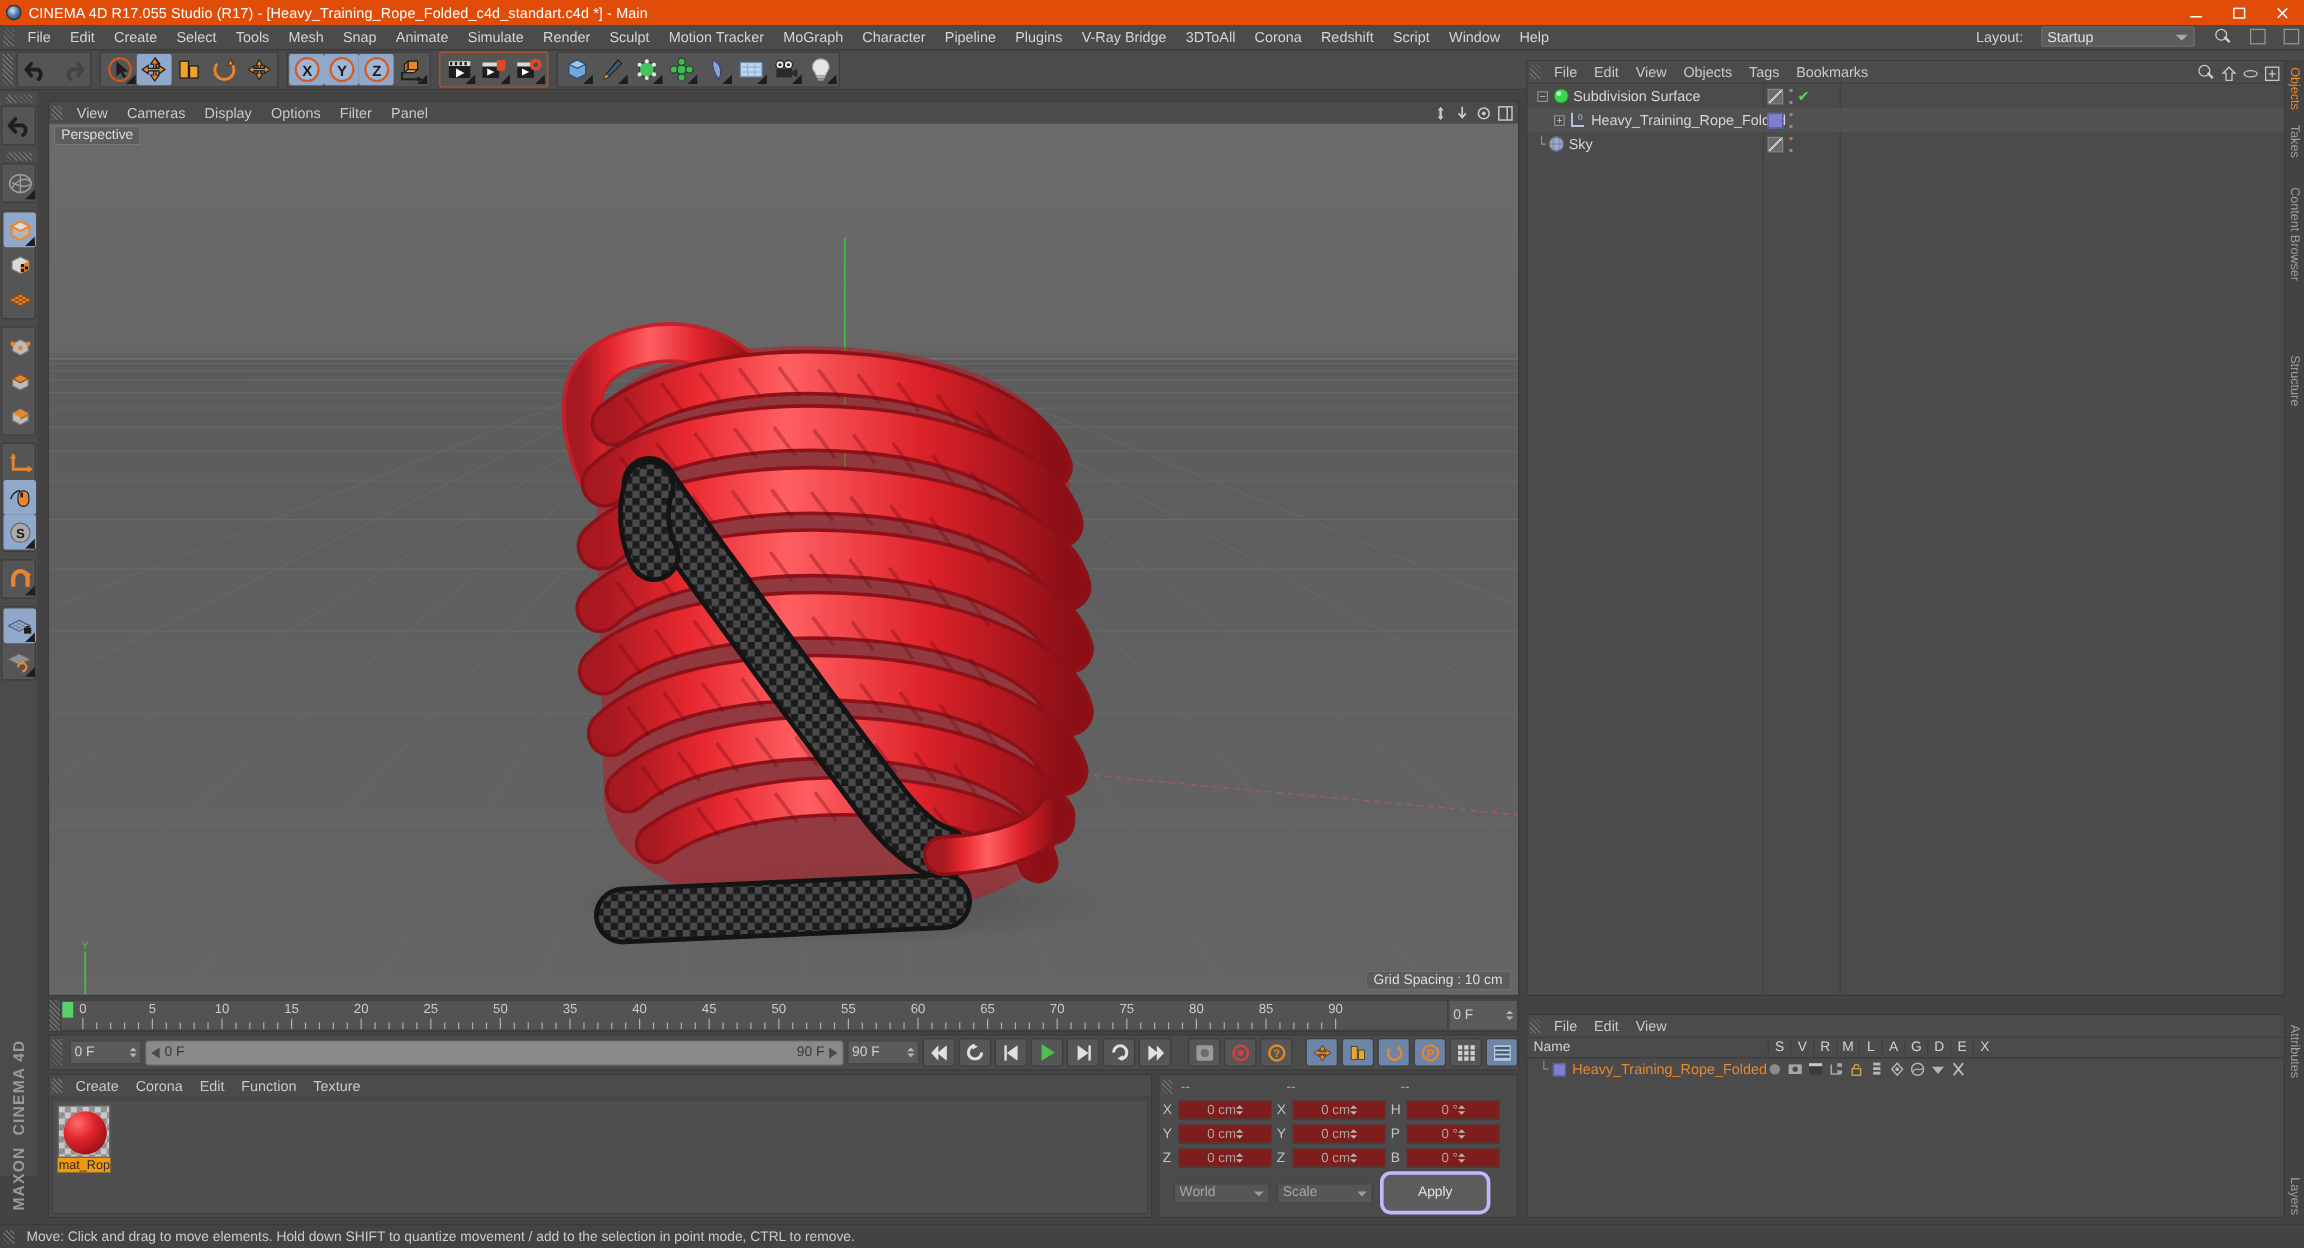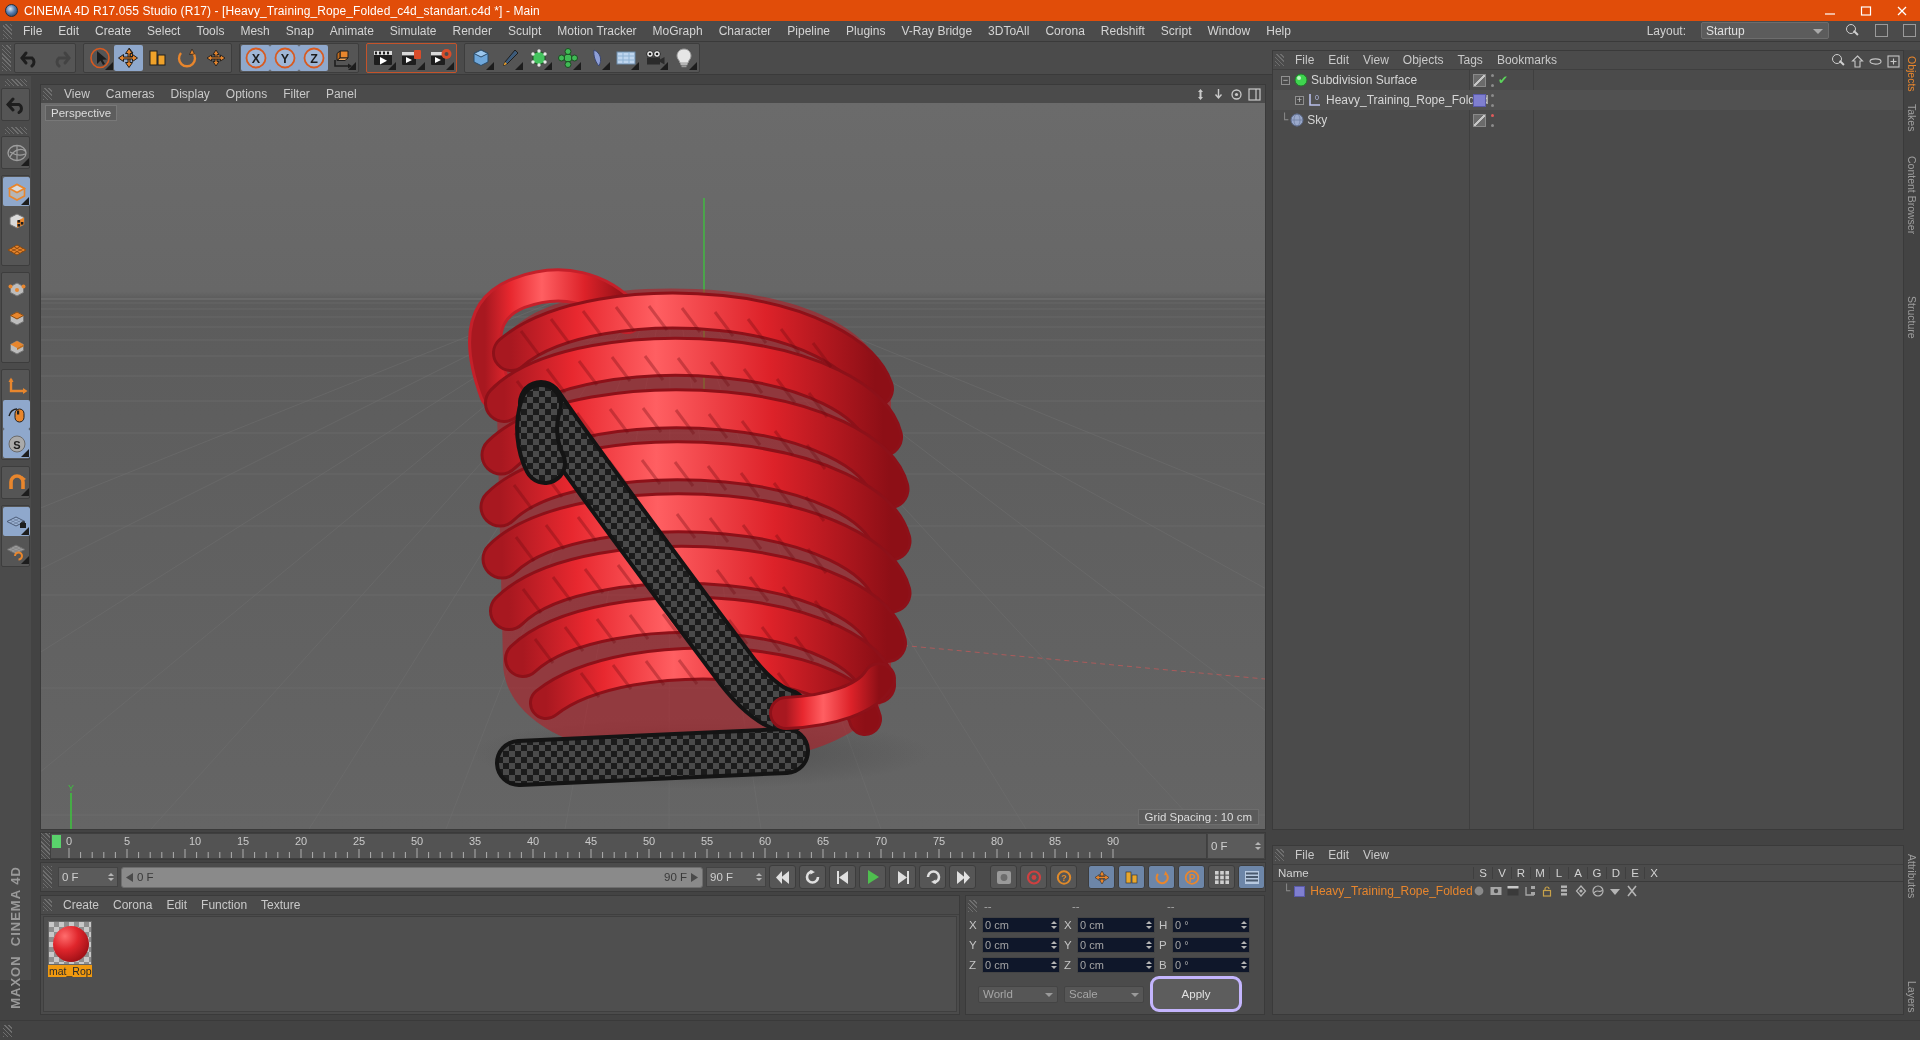--- a/index.html
+++ b/index.html
@@ -195,22 +195,22 @@
 
   
   .coordmgr{ position:absolute; left:965px; top:895px; width:300px; height:120px; background:#4b4b4b;
      border:1px solid #3a3a3a;}
   .coordhdr{ height:19px; display:flex; align-items:center; padding-left:2px; font-size:11.5px; color:#a8a8a8;}
   .coordhdr .cgrip{width:9px;height:12px;
      background-image:repeating-linear-gradient(45deg,#6e6e6e 0 1px,transparent 1px 3px);margin-right:7px;}
   .coordgrid{ position:absolute; left:3px; top:20px; right:3px; }
   .crow{ display:flex; align-items:center; height:17px; margin-bottom:3px; }
   .clab{ width:13px; font-size:11.5px; color:#c4c4c4; text-align:left;}
-  .cfield{ width:78px; height:16px; background:#0f172a; border:1px solid #444; display:flex;
-     align-items:center; justify-content:space-between; padding:0 2px; font-size:11px; color:#a6a6a6;
+  .cfield{ width:78px; height:16px; background:#7f1d1d; border:1px solid #444; display:flex;
+     align-items:center; justify-content:center; padding:0 2px; font-size:11px; color:#a6a6a6;
      margin-right:4px;}
   .crow2{ display:flex; align-items:center; gap:6px; margin-top:3px; padding-left:9px;}
   .cdd{ width:80px;height:17px;background:#565656;border:1px solid #444;border-radius:2px;
      display:flex;align-items:center;padding:0 4px;font-size:11.5px;color:#a6a6a6;position:relative;}
   .cdd .arr{position:absolute;right:4px;top:6px;width:0;height:0;border-left:4px solid transparent;
      border-right:4px solid transparent;border-top:4px solid #9a9a9a;}
   .capply{ width:92px;height:36px;background:#5d5d5d;border:3px solid #c4b5fd;border-radius:9px;
      display:flex;align-items:center;justify-content:center;font-size:11.5px;color:#e2e2e2;}
 
   
@@ -980,21 +980,21 @@
   <div style="position:absolute;right:0;top:975px;width:16px;height:60px;">
     <div class="vtab">Layers</div>
   </div>
 
   <div class="timeline">
     <div class="tlgrip"></div>
     <div class="tlruler">
       <div class="tlplayhead"></div>
       <div class="lbl" style="left:18px;">0</div>
       <div class="lbl" style="left:76px;">5</div>
-      <div class="lbl" style="left:144px;">10</div>
+      <div class="lbl" style="left:134px;">10</div>
       <div class="lbl" style="left:192px;">15</div>
       <div class="lbl" style="left:250px;">20</div>
       <div class="lbl" style="left:308px;">25</div>
       <div class="lbl" style="left:366px;">50</div>
       <div class="lbl" style="left:424px;">35</div>
       <div class="lbl" style="left:482px;">40</div>
       <div class="lbl" style="left:540px;">45</div>
       <div class="lbl" style="left:598px;">50</div>
       <div class="lbl" style="left:656px;">55</div>
       <div class="lbl" style="left:714px;">60</div>
@@ -1439,15 +1439,16 @@
           </svg>
         <svg width="12" height="12">
             <path d="M2 1 L6 6 L2 11 M10 1 L6 6 L10 11" stroke="#b5b5b5" stroke-width="1.6" fill="none"></path>
           </svg>
       </span>
     </div>
   </div>
 
   <div class="statusbar">
     <div class="sgrip"></div>
+    <div class="stxt">Move: Click and drag to move elements. Hold down SHIFT to quantize movement / add to the selection in point mode, CTRL to remove.</div>
   </div>
 
 </div>
 
 </body></html>

